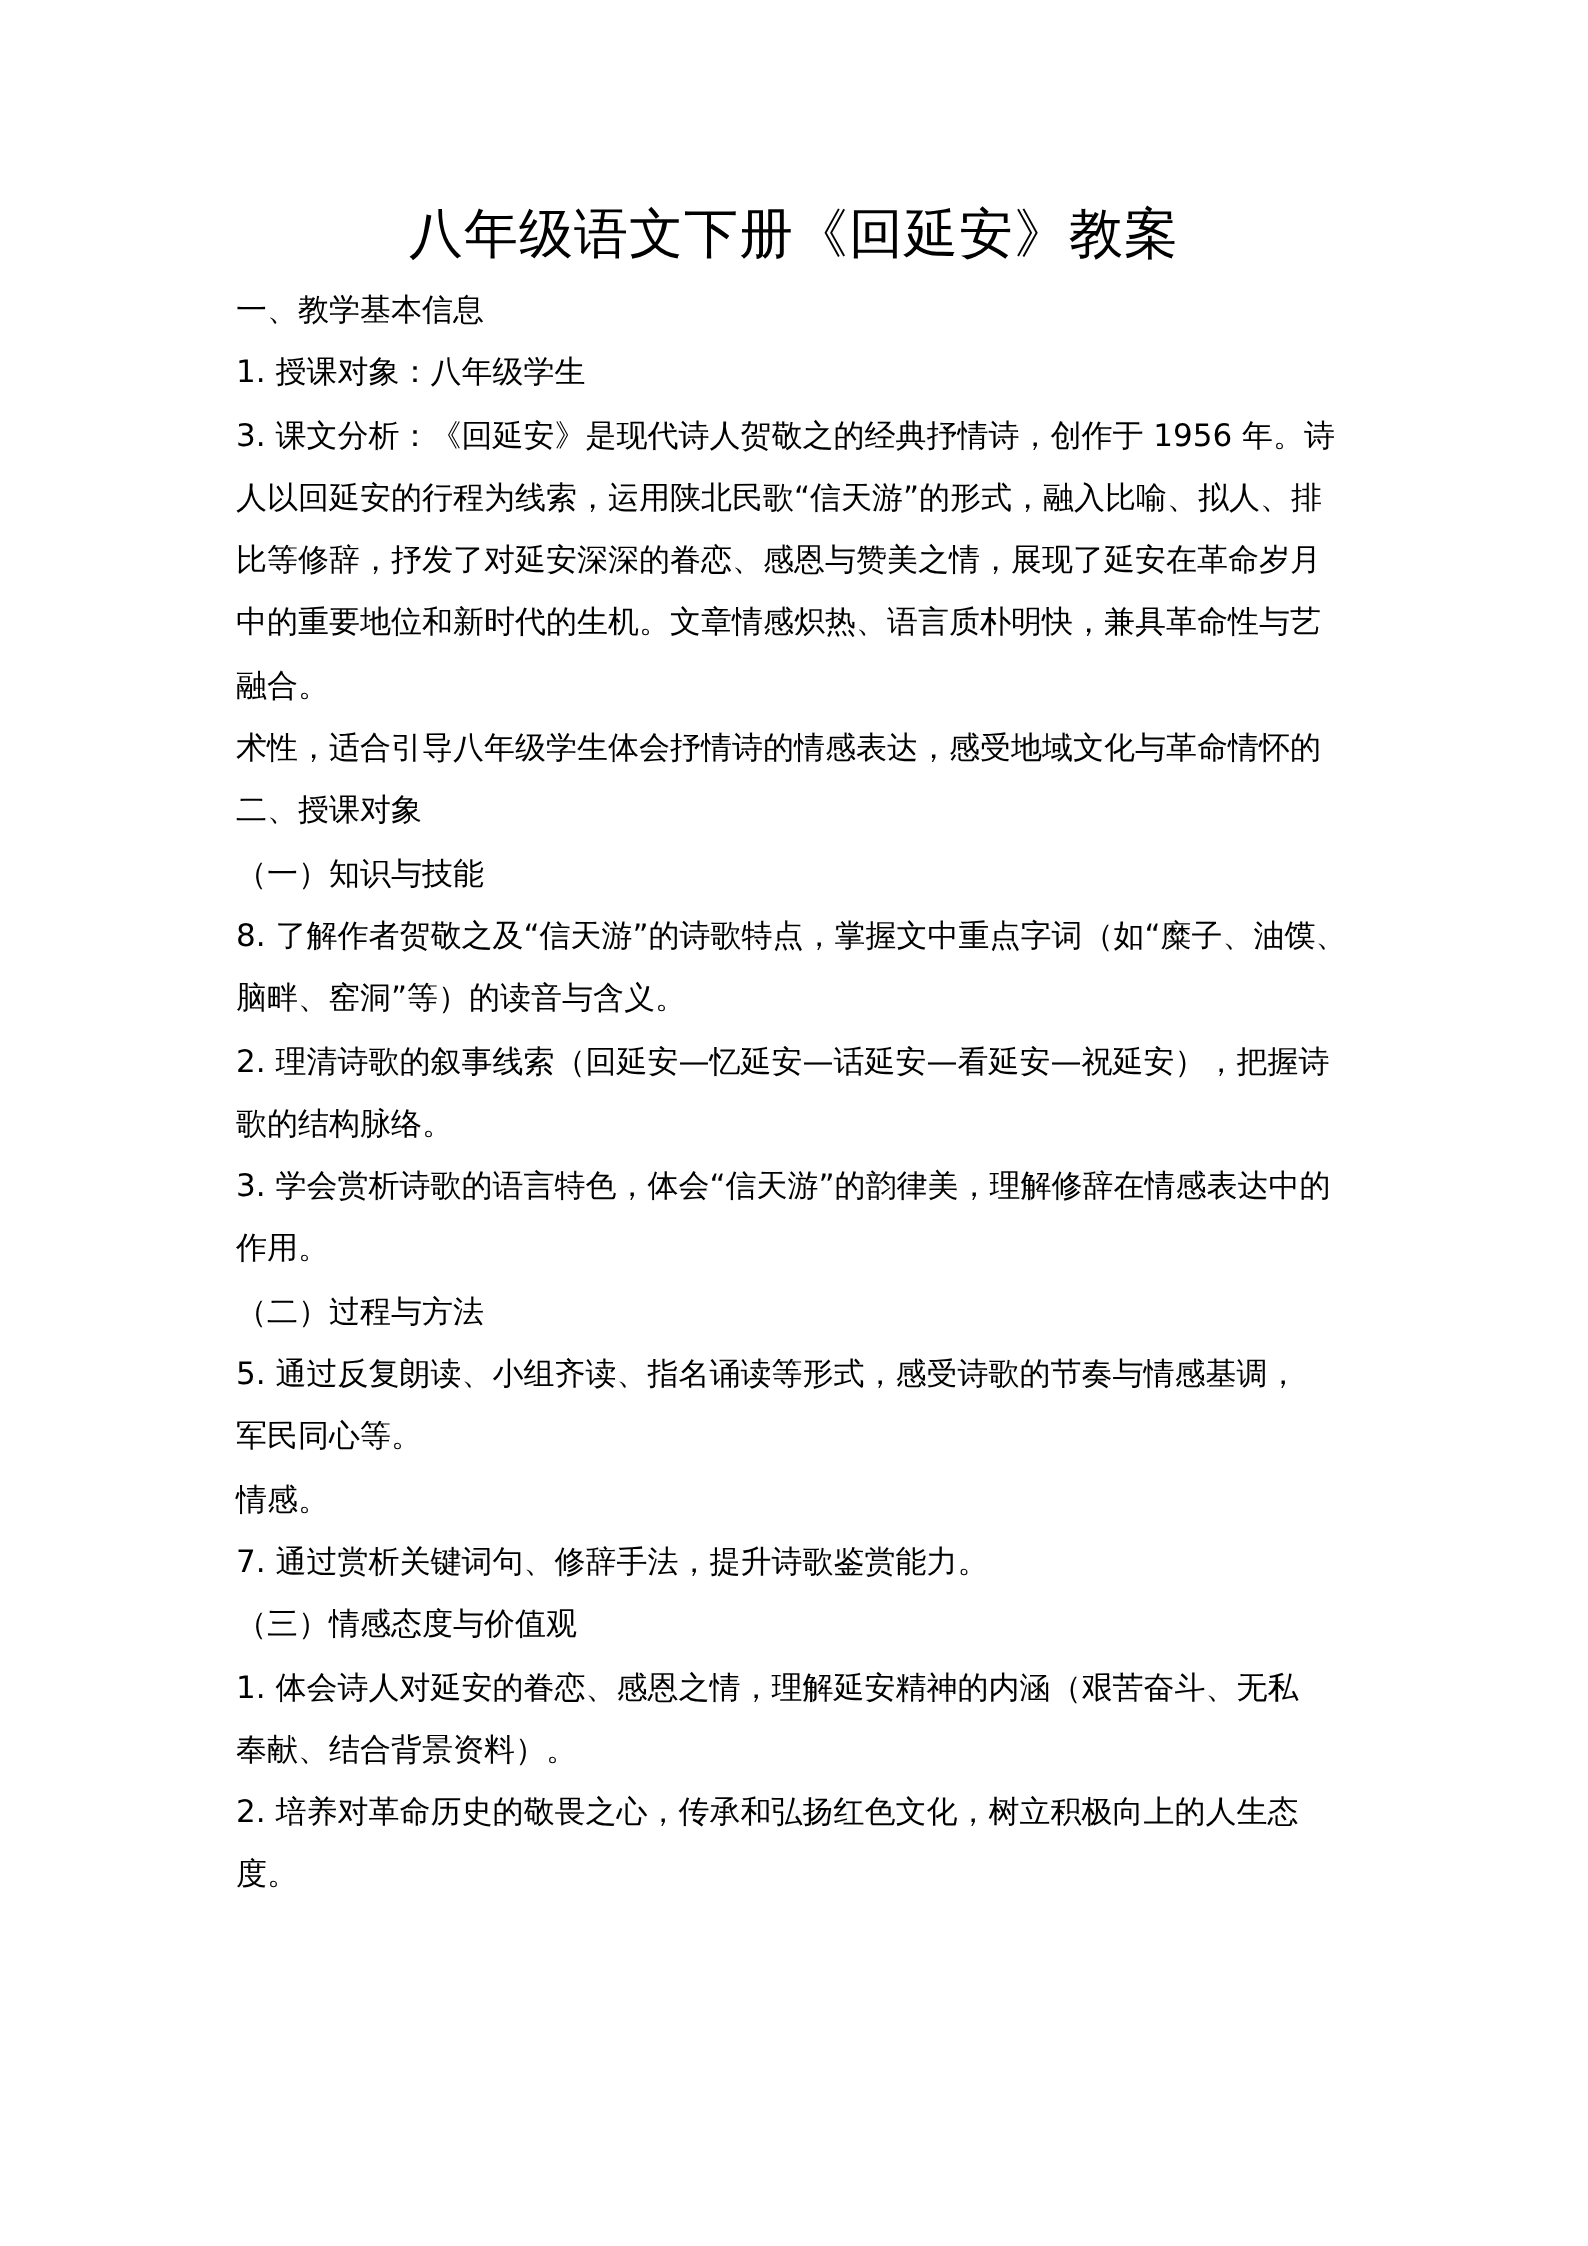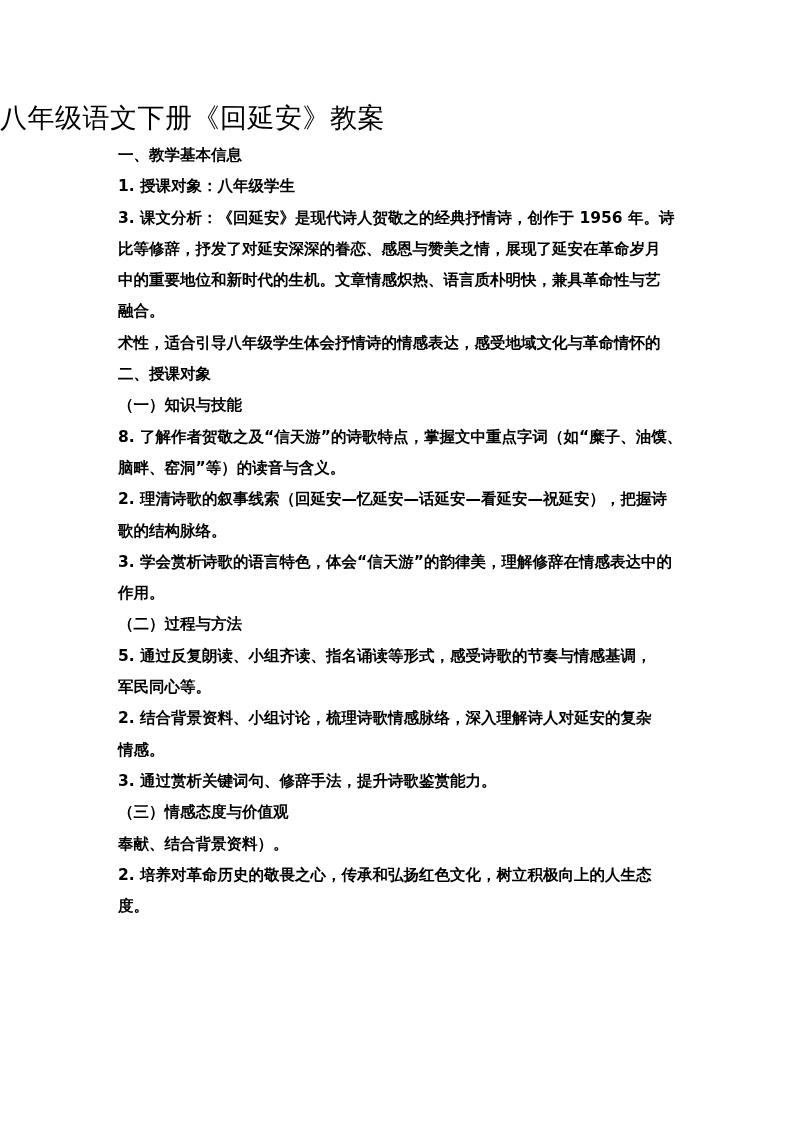--- a/index.html
+++ b/index.html
@@ -1,48 +1,49 @@
 <!DOCTYPE html>
 <html><head>
 <meta charset="utf-8">
 <style>
   html, body { margin: 0; padding: 0; background: #ffffff; }
   body { width: 794px; height: 1123px; position: relative; overflow: hidden;
          font-family: "DejaVu Sans", "Liberation Sans", sans-serif; color: #000; }
   .page { position: absolute; left: 0; top: 0; width: 794px; height: 1123px; background: #fff; }
-  .title { position: absolute; top: 100px; left: 0; width: 794px; 
+  .title { position: absolute; top: 100px; left: 0; width: 794px; text-align: center;
            font-size: 27px; line-height: 36px; font-weight: normal; letter-spacing: 0.5px; }
   .body { position: absolute; top: 140px; left: 118px; width: 562px; }
-  .line { font-size: 15.5px; line-height: 31.3px; white-space: nowrap; height: 31.3px; font-weight: bold; }
+  .line { font-size: 15.5px; line-height: 31.3px; white-space: nowrap; height: 31.3px; }
 </style>
 </head>
 <body>
 
 <div class="page">
   <div class="title">八年级语文下册《回延安》教案</div>
   <div class="body">
     <div class="line">一、教学基本信息</div>
     <div class="line">1. 授课对象：八年级学生</div>
     <div class="line">3. 课文分析：《回延安》是现代诗人贺敬之的经典抒情诗，创作于 1956 年。诗</div>
+    <div class="line">人以回延安的行程为线索，运用陕北民歌“信天游”的形式，融入比喻、拟人、排</div>
     <div class="line">比等修辞，抒发了对延安深深的眷恋、感恩与赞美之情，展现了延安在革命岁月</div>
     <div class="line">中的重要地位和新时代的生机。文章情感炽热、语言质朴明快，兼具革命性与艺</div>
     <div class="line">融合。</div>
     <div class="line">术性，适合引导八年级学生体会抒情诗的情感表达，感受地域文化与革命情怀的</div>
     <div class="line">二、授课对象</div>
     <div class="line">（一）知识与技能</div>
     <div class="line">8. 了解作者贺敬之及“信天游”的诗歌特点，掌握文中重点字词（如“糜子、油馍、</div>
     <div class="line">脑畔、窑洞”等）的读音与含义。</div>
     <div class="line">2. 理清诗歌的叙事线索（回延安—忆延安—话延安—看延安—祝延安），把握诗</div>
     <div class="line">歌的结构脉络。</div>
     <div class="line">3. 学会赏析诗歌的语言特色，体会“信天游”的韵律美，理解修辞在情感表达中的</div>
     <div class="line">作用。</div>
     <div class="line">（二）过程与方法</div>
     <div class="line">5. 通过反复朗读、小组齐读、指名诵读等形式，感受诗歌的节奏与情感基调，</div>
     <div class="line">军民同心等。</div>
-    <div class="line">2. 结合背景资料、小组讨论，梳理诗歌情感脉络，深入理解诗人对延安的复杂</div>
     <div class="line">情感。</div>
-    <div class="line">3. 通过赏析关键词句、修辞手法，提升诗歌鉴赏能力。</div>
+    <div class="line">7. 通过赏析关键词句、修辞手法，提升诗歌鉴赏能力。</div>
     <div class="line">（三）情感态度与价值观</div>
+    <div class="line">1. 体会诗人对延安的眷恋、感恩之情，理解延安精神的内涵（艰苦奋斗、无私</div>
     <div class="line">奉献、结合背景资料）。</div>
     <div class="line">2. 培养对革命历史的敬畏之心，传承和弘扬红色文化，树立积极向上的人生态</div>
     <div class="line">度。</div>
   </div>
 </div>
 
 </body></html>

